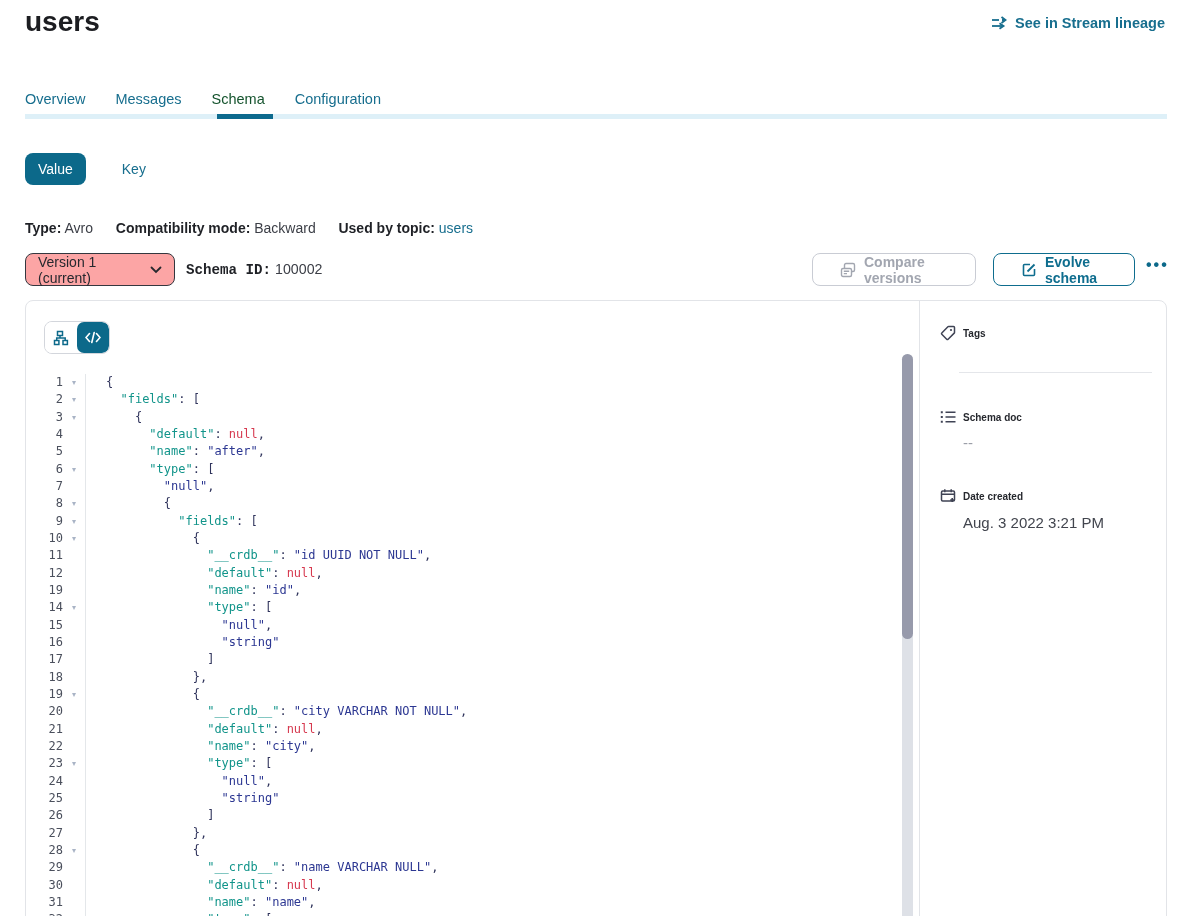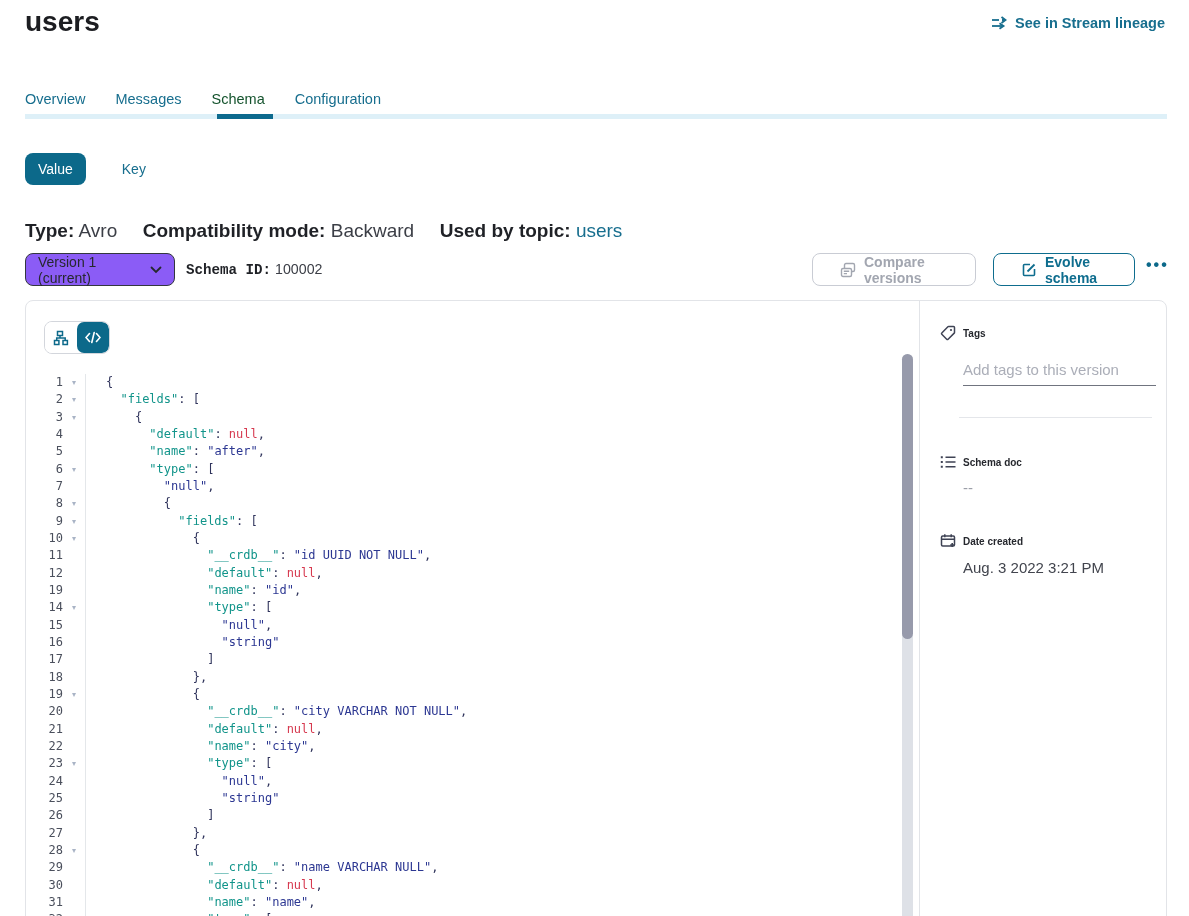--- a/index.html
+++ b/index.html
@@ -19,30 +19,30 @@
   .tab-bar-active { position: absolute; left: 192px; top: 0; width: 56px; height: 5px; background: #0d6a8e; }
 
   
   .vk-toggle { position: absolute; left: 25px; top: 153px; display: flex; align-items: center; gap: 36px; }
   .vk-btn { height: 32px; min-width: 56px; padding: 0 13px; border-radius: 8px; font-size: 14px;
     display: flex; align-items: center; justify-content: center; cursor: pointer; }
   .vk-btn.active { background: #0c698a; color: #ffffff; }
   .vk-link { color: #176e8e; font-size: 14px; cursor: pointer; }
 
   
-  .meta-row { position: absolute; left: 25px; top: 220px; font-size: 19px; color: #3b3e46; }
+  .meta-row { position: absolute; left: 25px; top: 220px; font-size: 14px; color: #3b3e46; }
   .meta-row b { color: #1f2126; font-weight: 700; }
   .meta-row .gap { display: inline-block; width: 15px; }
   .meta-link { color: #176e8e; cursor: pointer; }
 
   
   .version-bar { position: absolute; left: 0; top: 253px; width: 1189px; height: 34px; }
   .version-select { position: absolute; left: 25px; top: 0; width: 150px; height: 33px; border: 1px solid #34373f;
     border-radius: 8px; display: flex; align-items: center; padding: 0 12px; font-size: 14px; color: #26282e;
-    cursor: pointer; background: #8b5cf6; }
+    cursor: pointer; background: #fca5a5; }
   .version-select .caret { margin-left: auto; display: flex; }
   .schema-id { position: absolute; left: 186px; top: 8px; font-size: 14.2px; color: #3b3e46; }
   .schema-id b { color: #1f2126; font-family: Liberation Mono, monospace; }
   .btn { position: absolute; top: 0; height: 33px; border-radius: 8px; background: #fff; display: flex;
     align-items: center; justify-content: center; gap: 8px; font-size: 14px; font-weight: 600; padding-left: 27px; }
   .btn-compare { left: 812px; width: 164px; border: 1px solid #c9ccd4; color: #a2a6b0; cursor: default; }
   .btn-evolve { left: 993px; width: 142px; border: 1px solid #0e6d8e; color: #0e6d8e; cursor: pointer; }
   .more-menu { position: absolute; left: 1146px; top: 3px; color: #0c698a; font-size: 16px; font-weight: 700;
     letter-spacing: 2px; cursor: pointer; }
 
@@ -242,21 +242,20 @@
 
     <div class="side-head">
       <span class="side-icon">
         <svg width="16" height="16" viewBox="0 0 16 16" fill="none" stroke="#3f4354" stroke-width="1.5">
           <path d="M8.6 1.5 H13.5 a1 1 0 0 1 1 1 V7.4 a1 1 0 0 1 -.3 .7 L8.1 14.2 a1 1 0 0 1 -1.4 0 L1.8 9.3 a1 1 0 0 1 0 -1.4 L7.9 1.8 a1 1 0 0 1 .7 -.3 Z"></path>
           <circle cx="11" cy="5" r="1.1" fill="#3f4354" stroke="none"></circle>
         </svg>
       </span>
       <span>Tags</span>
     </div>
-    <input class="tags-input" type="text" placeholder="Add tags to this version" style="">
 
     <hr class="side-divider">
 
     <div class="sec-schema-doc">
       <div class="side-head">
         <span class="side-icon">
           <svg width="16" height="14" viewBox="0 0 16 14" fill="none" stroke="#3f4354" stroke-width="1.6">
             <path d="M0.8 2.2 h2 M0.8 7 h2 M0.8 11.8 h2" stroke-width="2"></path>
             <path d="M5.5 2.2 h10 M5.5 7 h10 M5.5 11.8 h10"></path>
           </svg>

